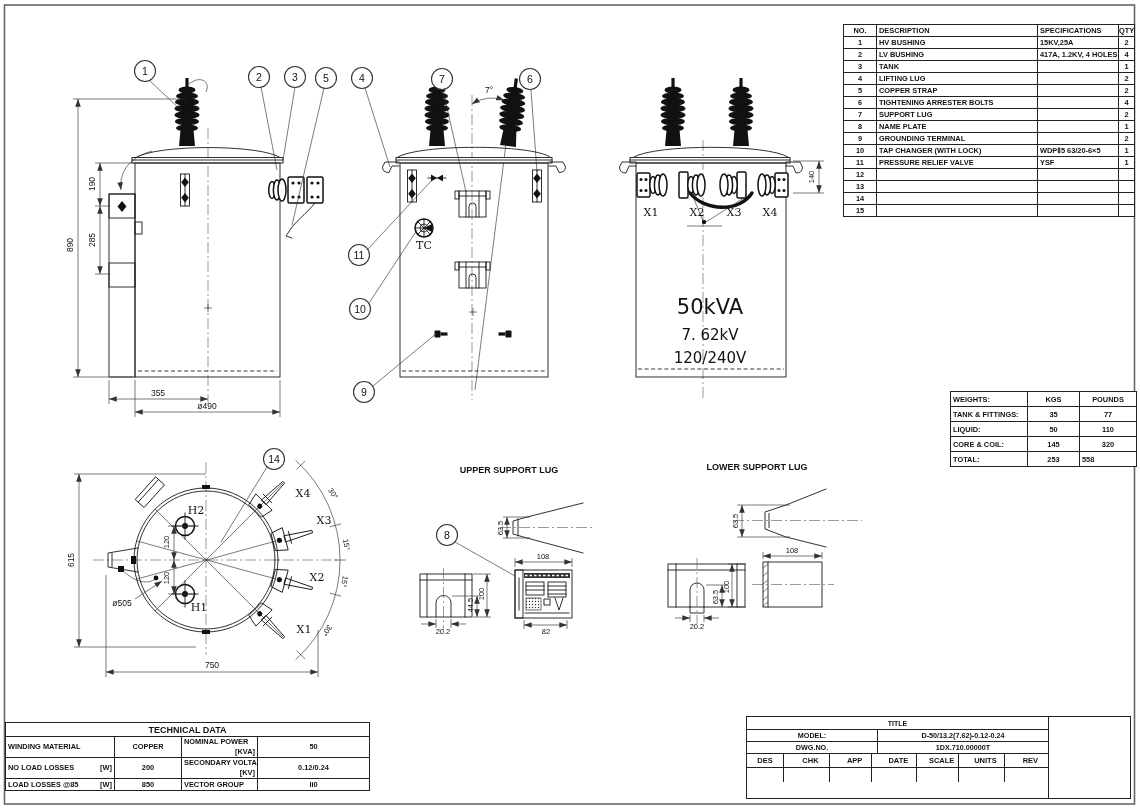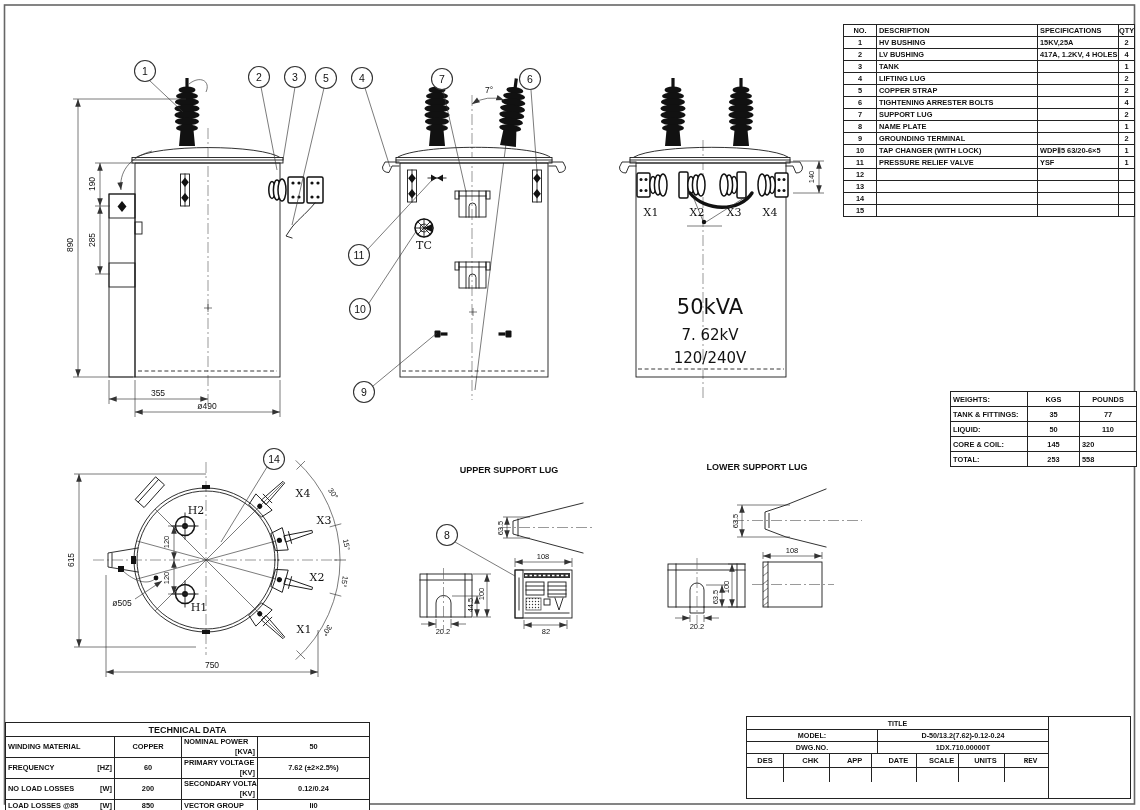--- a/index.html
+++ b/index.html
@@ -42,21 +42,21 @@
   .tb-side{flex:1;border-left:1px solid #222;}
   .tb-row{border-bottom:1px solid #222;display:flex;align-items:center;justify-content:center;}
   .tb-row:last-child{border-bottom:none;}
   .tb-title-label{height:13px;font-size:7px;font-weight:bold;}
   .tb-title{height:17px;font-size:12.5px;font-weight:bold;letter-spacing:.4px;}
   .tb-split{height:12px;}
   .tb-split .c1{width:131px;border-right:1px solid #222;height:100%;display:flex;align-items:center;justify-content:center;font-size:7.2px;font-weight:bold;}
   .tb-split .c2{flex:1;height:100%;display:flex;align-items:center;justify-content:center;font-size:7.2px;font-weight:bold;}
   .tb-cols{height:14px;padding:0;gap:8px;}
   .tb-cols .cc{height:100%;border-right:1px solid #222;display:flex;align-items:center;justify-content:center;font-size:7.5px;font-weight:bold;}
-  .tb-cols .cc:last-child{border-right:none;font-family:Liberation Mono, monospace;}
+  .tb-cols .cc:last-child{border-right:none;}
   .w1{width:44px}.w2{width:45px}.w3{width:41px}.w4{width:44px}.w5{width:40px}.w6{width:45px}.w7{width:42px}
 </style>
 </head>
 <body>
 
 <div class="page">
 
 <svg width="1140" height="810" viewBox="0 0 1140 810">
   <defs>
     <marker id="ar" markerWidth="10" markerHeight="8" refX="8.2" refY="4" orient="auto-start-reverse" markerUnits="userSpaceOnUse">
@@ -647,21 +647,21 @@
 
       <tr>
         <td>LIQUID:</td>
         <td style="text-align:center">50</td>
         <td style="text-align:center">110</td>
       </tr>
 
       <tr>
         <td>CORE &amp; COIL:</td>
         <td style="text-align:center">145</td>
-        <td style="text-align:left">320</td>
+        <td style="text-align:center">320</td>
       </tr>
 
       <tr>
         <td>TOTAL:</td>
         <td style="text-align:center">253</td>
         <td style="text-align:left">558</td>
       </tr>
     </tbody>
 </table>
 
@@ -679,26 +679,20 @@
   </thead>
   <tbody>
 
       <tr>
         <td class="lbl"><span>WINDING MATERIAL</span><span class="u"></span></td>
         <td class="val">COPPER</td>
         <td class="lbl"><span>NOMINAL POWER</span><span class="u">[KVA]</span></td>
         <td class="val">50</td>
       </tr>
 
-      <tr>
-        <td class="lbl"><span>FREQUENCY</span><span class="u">[HZ]</span></td>
-        <td class="val">60</td>
-        <td class="lbl"><span>PRIMARY VOLTAGE</span><span class="u">[KV]</span></td>
-        <td class="val">7.62 (±2×2.5%)</td>
-      </tr>
 
       <tr>
         <td class="lbl"><span>NO LOAD LOSSES</span><span class="u">[W]</span></td>
         <td class="val">200</td>
         <td class="lbl"><span>SECONDARY VOLTAG</span><span class="u">[KV]</span></td>
         <td class="val">0.12/0.24</td>
       </tr>
 
       <tr>
         <td class="lbl"><span>LOAD LOSSES @85</span><span class="u">[W]</span></td>

